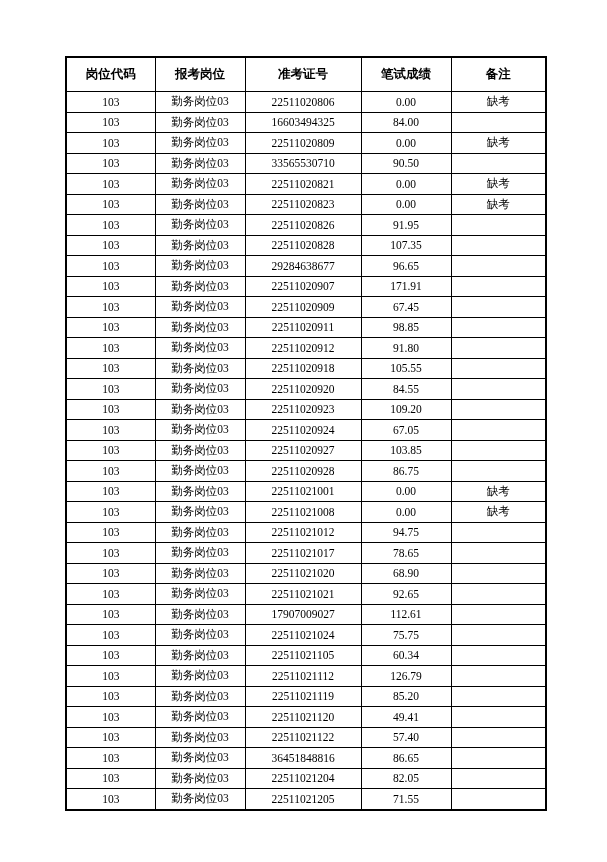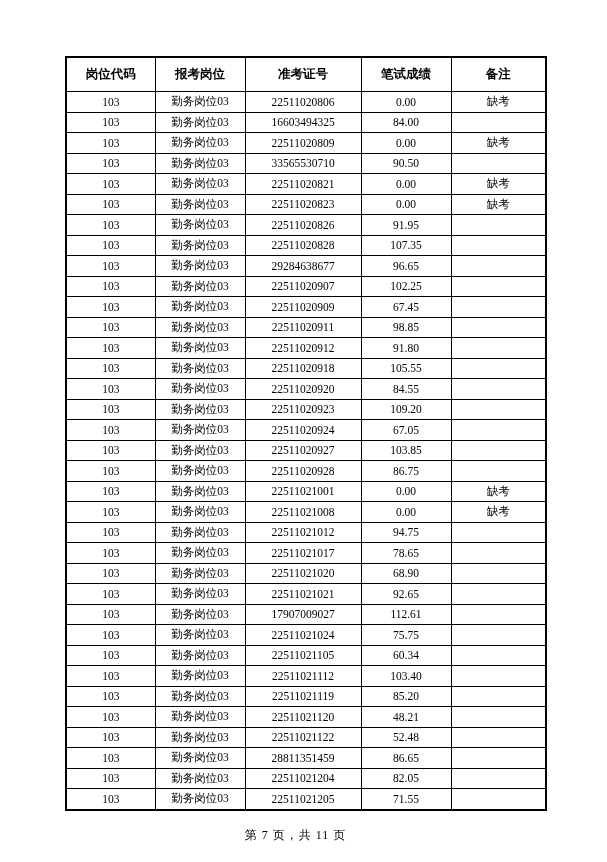--- a/index.html
+++ b/index.html
@@ -137,21 +137,21 @@
           <td>103</td>
           <td>勤务岗位03</td>
           <td>29284638677</td>
           <td>96.65</td>
           <td></td>
         </tr>
         <tr>
           <td>103</td>
           <td>勤务岗位03</td>
           <td>22511020907</td>
-          <td>102.25</td>
+          <td>171.91</td>
           <td></td>
         </tr>
         <tr>
           <td>103</td>
           <td>勤务岗位03</td>
           <td>22511020909</td>
           <td>67.45</td>
           <td></td>
         </tr>
         <tr>
@@ -270,61 +270,60 @@
           <td>103</td>
           <td>勤务岗位03</td>
           <td>22511021105</td>
           <td>60.34</td>
           <td></td>
         </tr>
         <tr>
           <td>103</td>
           <td>勤务岗位03</td>
           <td>22511021112</td>
-          <td>103.40</td>
+          <td>126.79</td>
           <td></td>
         </tr>
         <tr>
           <td>103</td>
           <td>勤务岗位03</td>
           <td>22511021119</td>
           <td>85.20</td>
           <td></td>
         </tr>
         <tr>
           <td>103</td>
           <td>勤务岗位03</td>
           <td>22511021120</td>
-          <td>48.21</td>
+          <td>49.41</td>
           <td></td>
         </tr>
         <tr>
           <td>103</td>
           <td>勤务岗位03</td>
           <td>22511021122</td>
-          <td>52.48</td>
-          <td></td>
-        </tr>
-        <tr>
-          <td>103</td>
-          <td>勤务岗位03</td>
-          <td>28811351459</td>
+          <td>57.40</td>
+          <td></td>
+        </tr>
+        <tr>
+          <td>103</td>
+          <td>勤务岗位03</td>
+          <td>36451848816</td>
           <td>86.65</td>
           <td></td>
         </tr>
         <tr>
           <td>103</td>
           <td>勤务岗位03</td>
           <td>22511021204</td>
           <td>82.05</td>
           <td></td>
         </tr>
         <tr>
           <td>103</td>
           <td>勤务岗位03</td>
           <td>22511021205</td>
           <td>71.55</td>
           <td></td>
         </tr>
       </tbody>
   </table>
-  <div class="footer">第 7 页，共 11 页</div>
 </div>
 
 </body></html>

